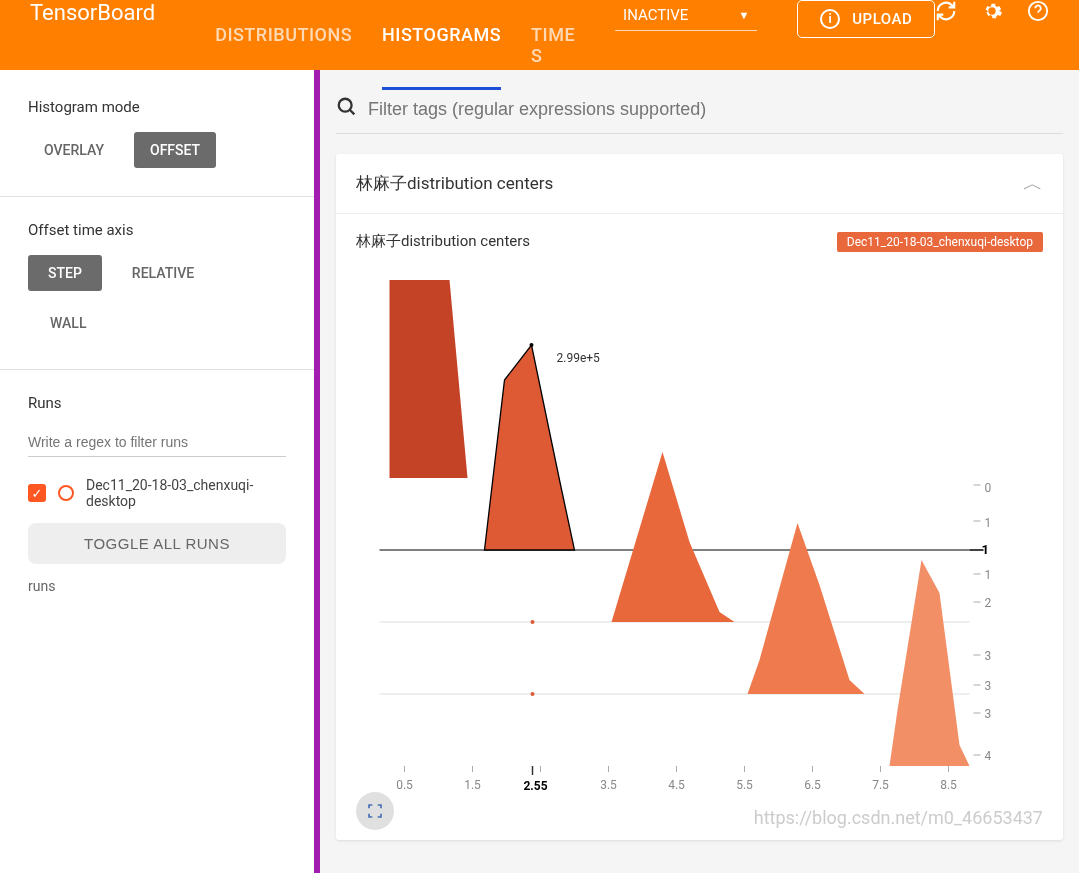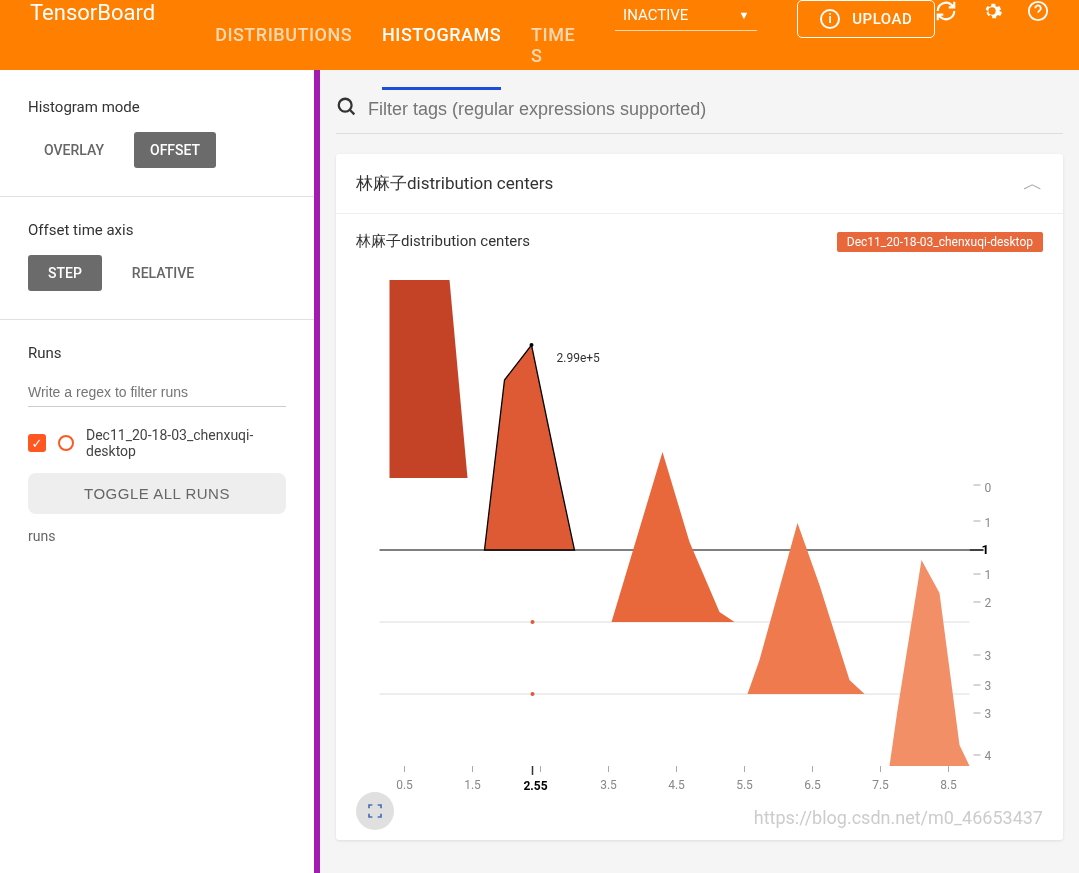--- a/index.html
+++ b/index.html
@@ -91,20 +91,21 @@
     <div class="section-title">Histogram mode</div>
     <div class="btn-group">
       <div class="btn">OVERLAY</div>
       <div class="btn active">OFFSET</div>
     </div>
     <hr class="divider">
     <div class="section-title">Offset time axis</div>
     <div class="btn-group" style="flex-wrap:wrap">
       <div class="btn step active">STEP</div>
       <div class="btn">RELATIVE</div>
+      <div class="btn" style="width:100%;padding-left:22px">WALL</div>
     </div>
     <hr class="divider">
     <div class="section-title">Runs</div>
     <input class="runs-input" placeholder="Write a regex to filter runs" style="">
     <div class="run-row">
       <div class="checkbox">✓</div>
       <div class="radio"></div>
       <div class="run-name">Dec11_20-18-03_chenxuqi-desktop</div>
     </div>
     <button class="toggle-btn">TOGGLE ALL RUNS</button>

